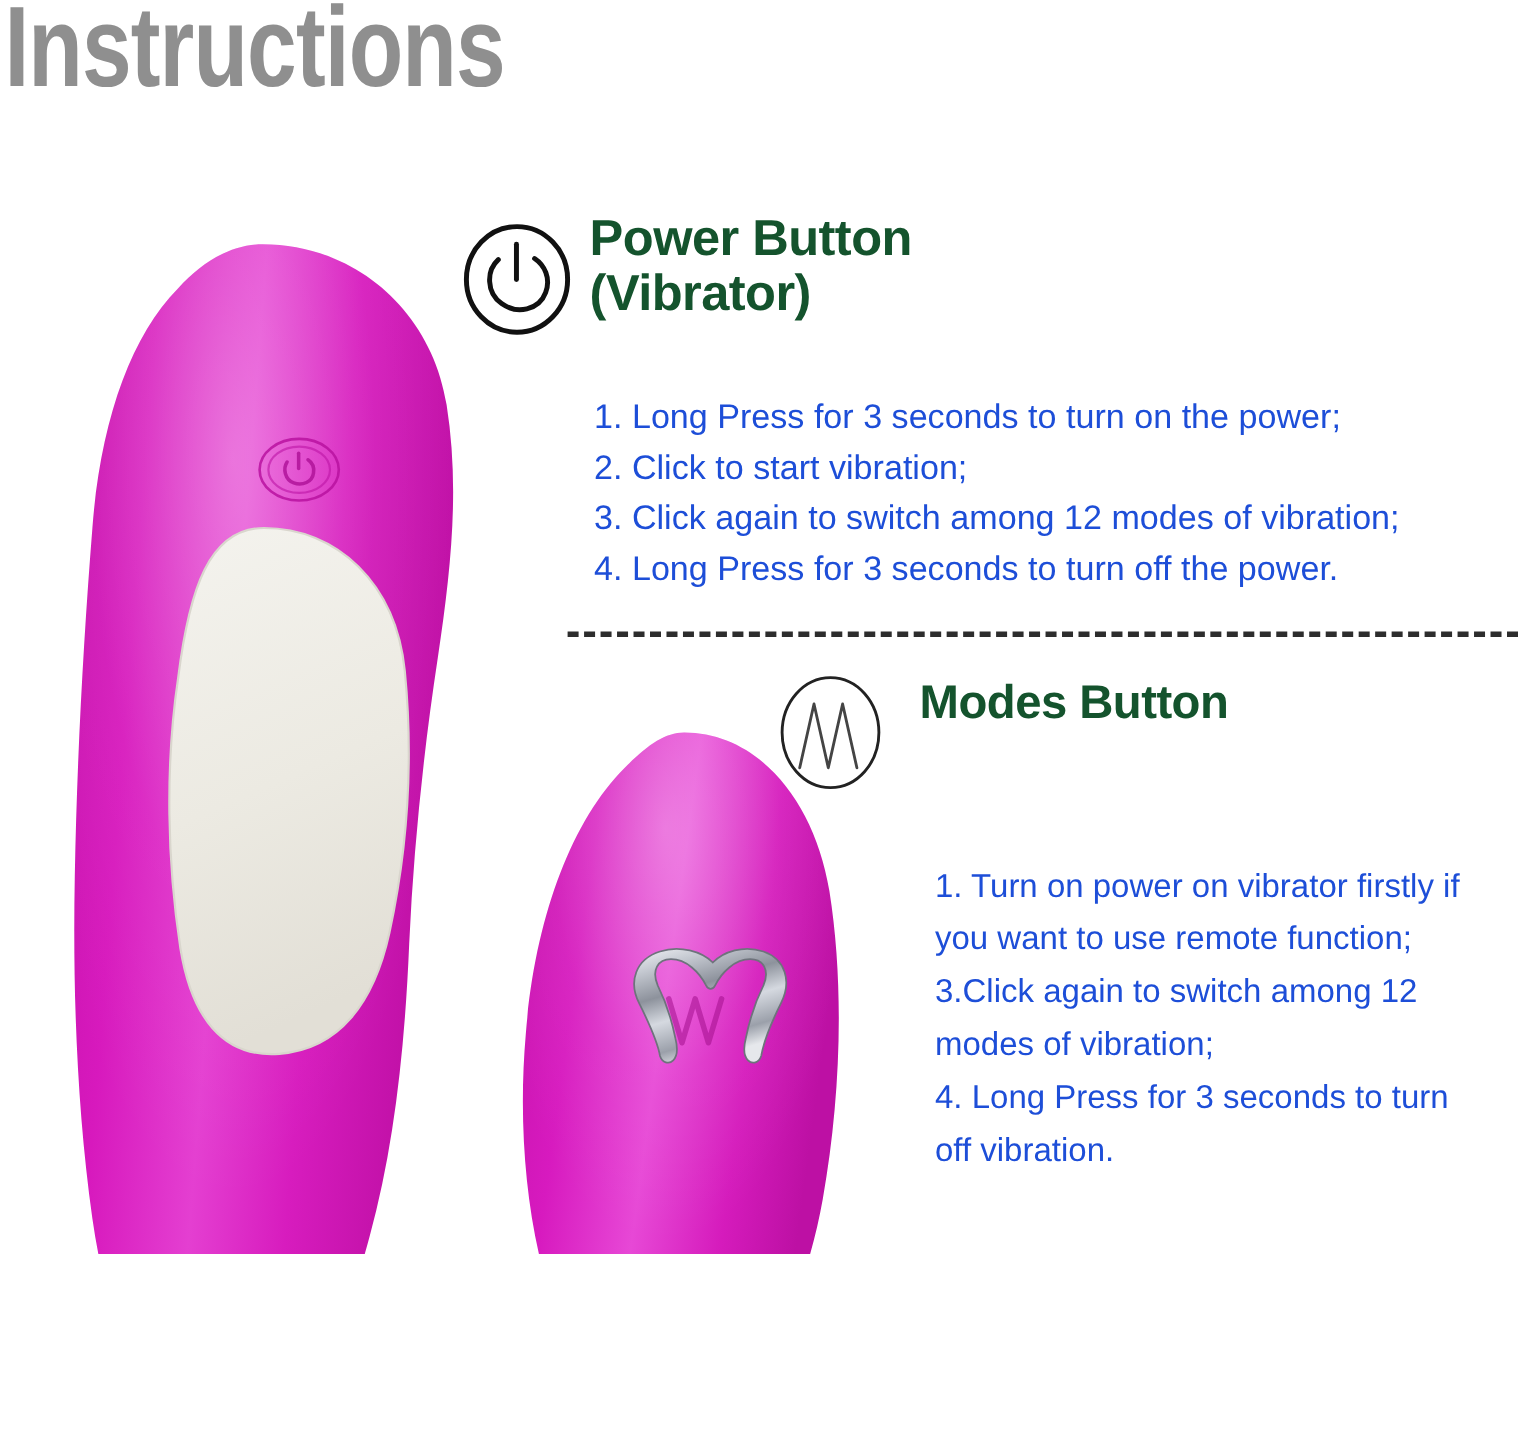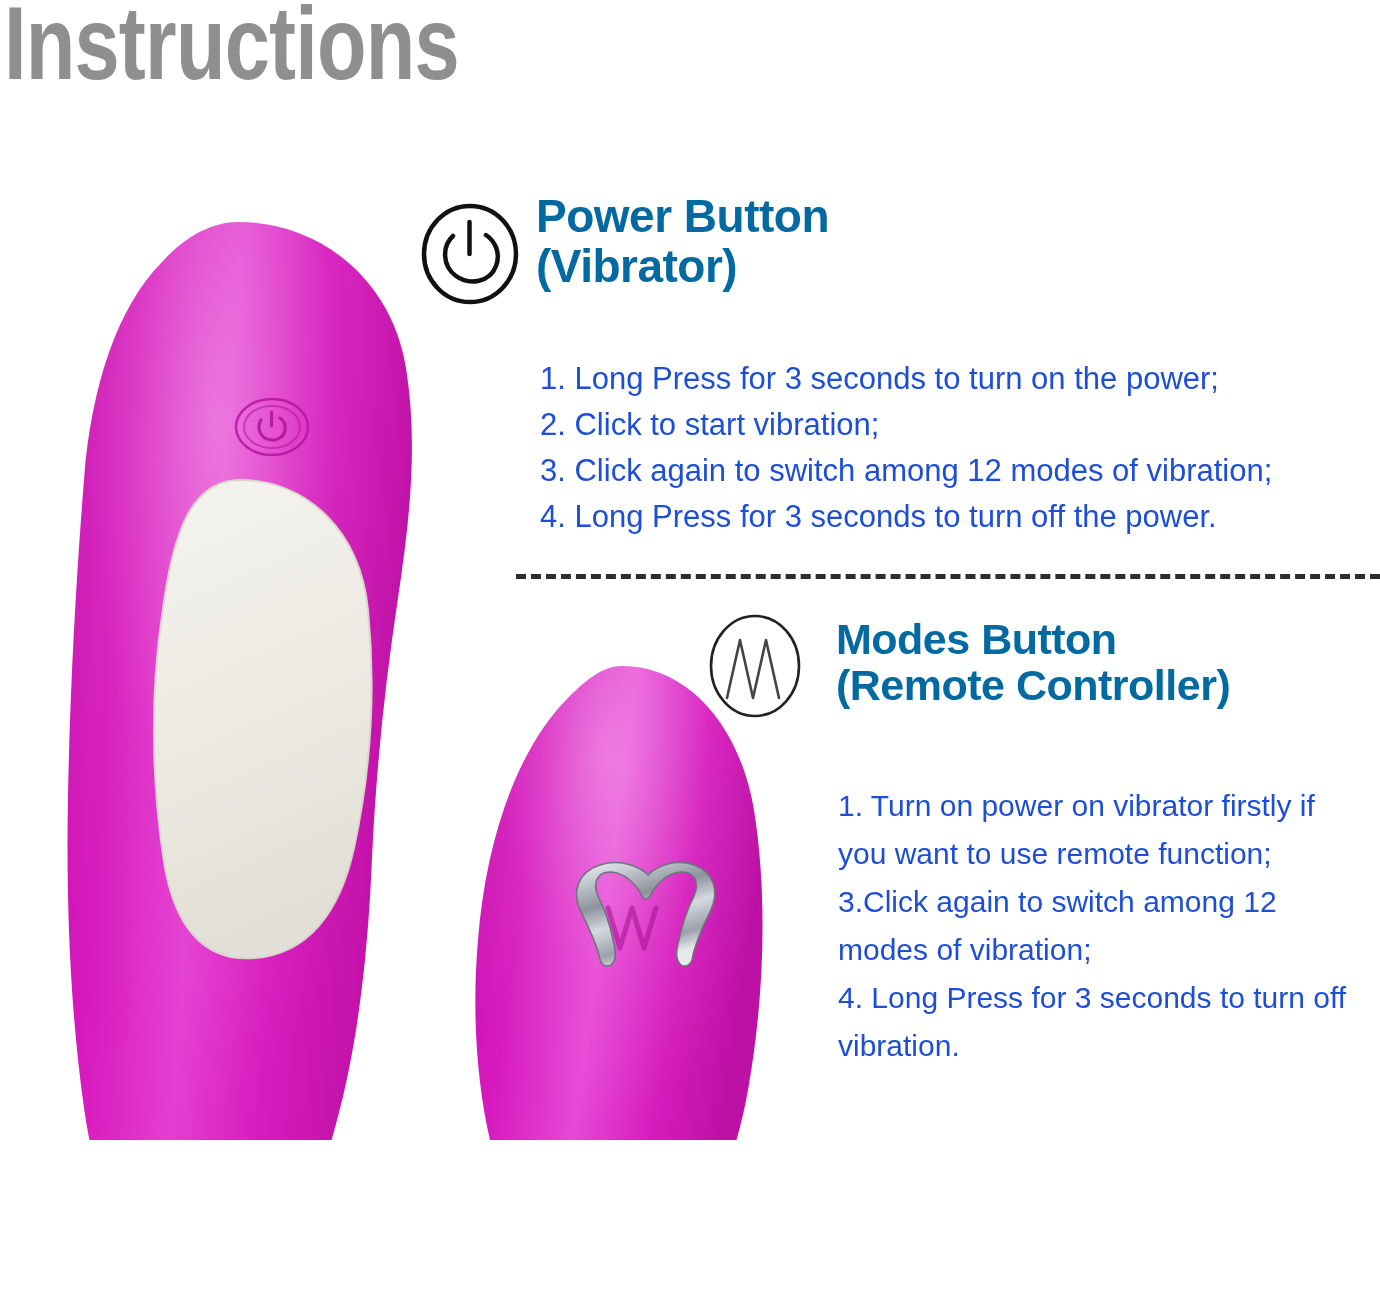--- a/index.html
+++ b/index.html
@@ -71,21 +71,21 @@
     position: absolute;
   }
   #power-icon-badge { left: 420px; top: 202px; width: 100px; height: 104px; }
   #modes-icon-badge { left: 707px; top: 612px; width: 96px; height: 108px; }
 
   
   .section-heading {
     position: absolute;
     font-family: "Liberation Sans", sans-serif;
     font-weight: bold;
-    color: #0369a1;
+    color: #14532d;
     line-height: 1.08;
     white-space: nowrap;
   }
   #power-heading {
     left: 536px;
     top: 192px;
     font-size: 46px;
     letter-spacing: -0.5px;
   }
   #modes-heading {
@@ -114,21 +114,21 @@
   }
   #power-list li { white-space: nowrap; }
 
   #modes-list {
     left: 838px;
     top: 782px;
     width: 520px;
     font-size: 30px;
     line-height: 48px;
   }
-  #modes-list li { margin: 0 0 0 0; }
+  #modes-list li { margin: 0 0 0 12px; }
 
   
   #section-divider {
     position: absolute;
     left: 516px;
     top: 574px;
     width: 864px;
     height: 0;
     border-top: 5px dashed #2d2d2d;
   }
@@ -287,21 +287,20 @@
     <li>1. Long Press for 3 seconds to turn on the power;</li>
     <li>2. Click to start vibration;</li>
     <li>3. Click again to switch among 12 modes of vibration;</li>
     <li>4. Long Press for 3 seconds to turn off the power.</li>
   </ul>
 
   <div id="section-divider"></div>
 
   <div id="modes-heading" class="section-heading">
     <span class="heading-line">Modes Button</span>
-    <span class="heading-line">(Remote Controller)</span>
   </div>
 
   <ul id="modes-list" class="instr-list">
     <li>1. Turn on power on vibrator firstly if you want to use remote function;</li>
     <li>3.Click again to switch among 12 modes of vibration;</li>
     <li>4. Long Press for 3 seconds to turn off vibration.</li>
   </ul>
 
 </div>
 

